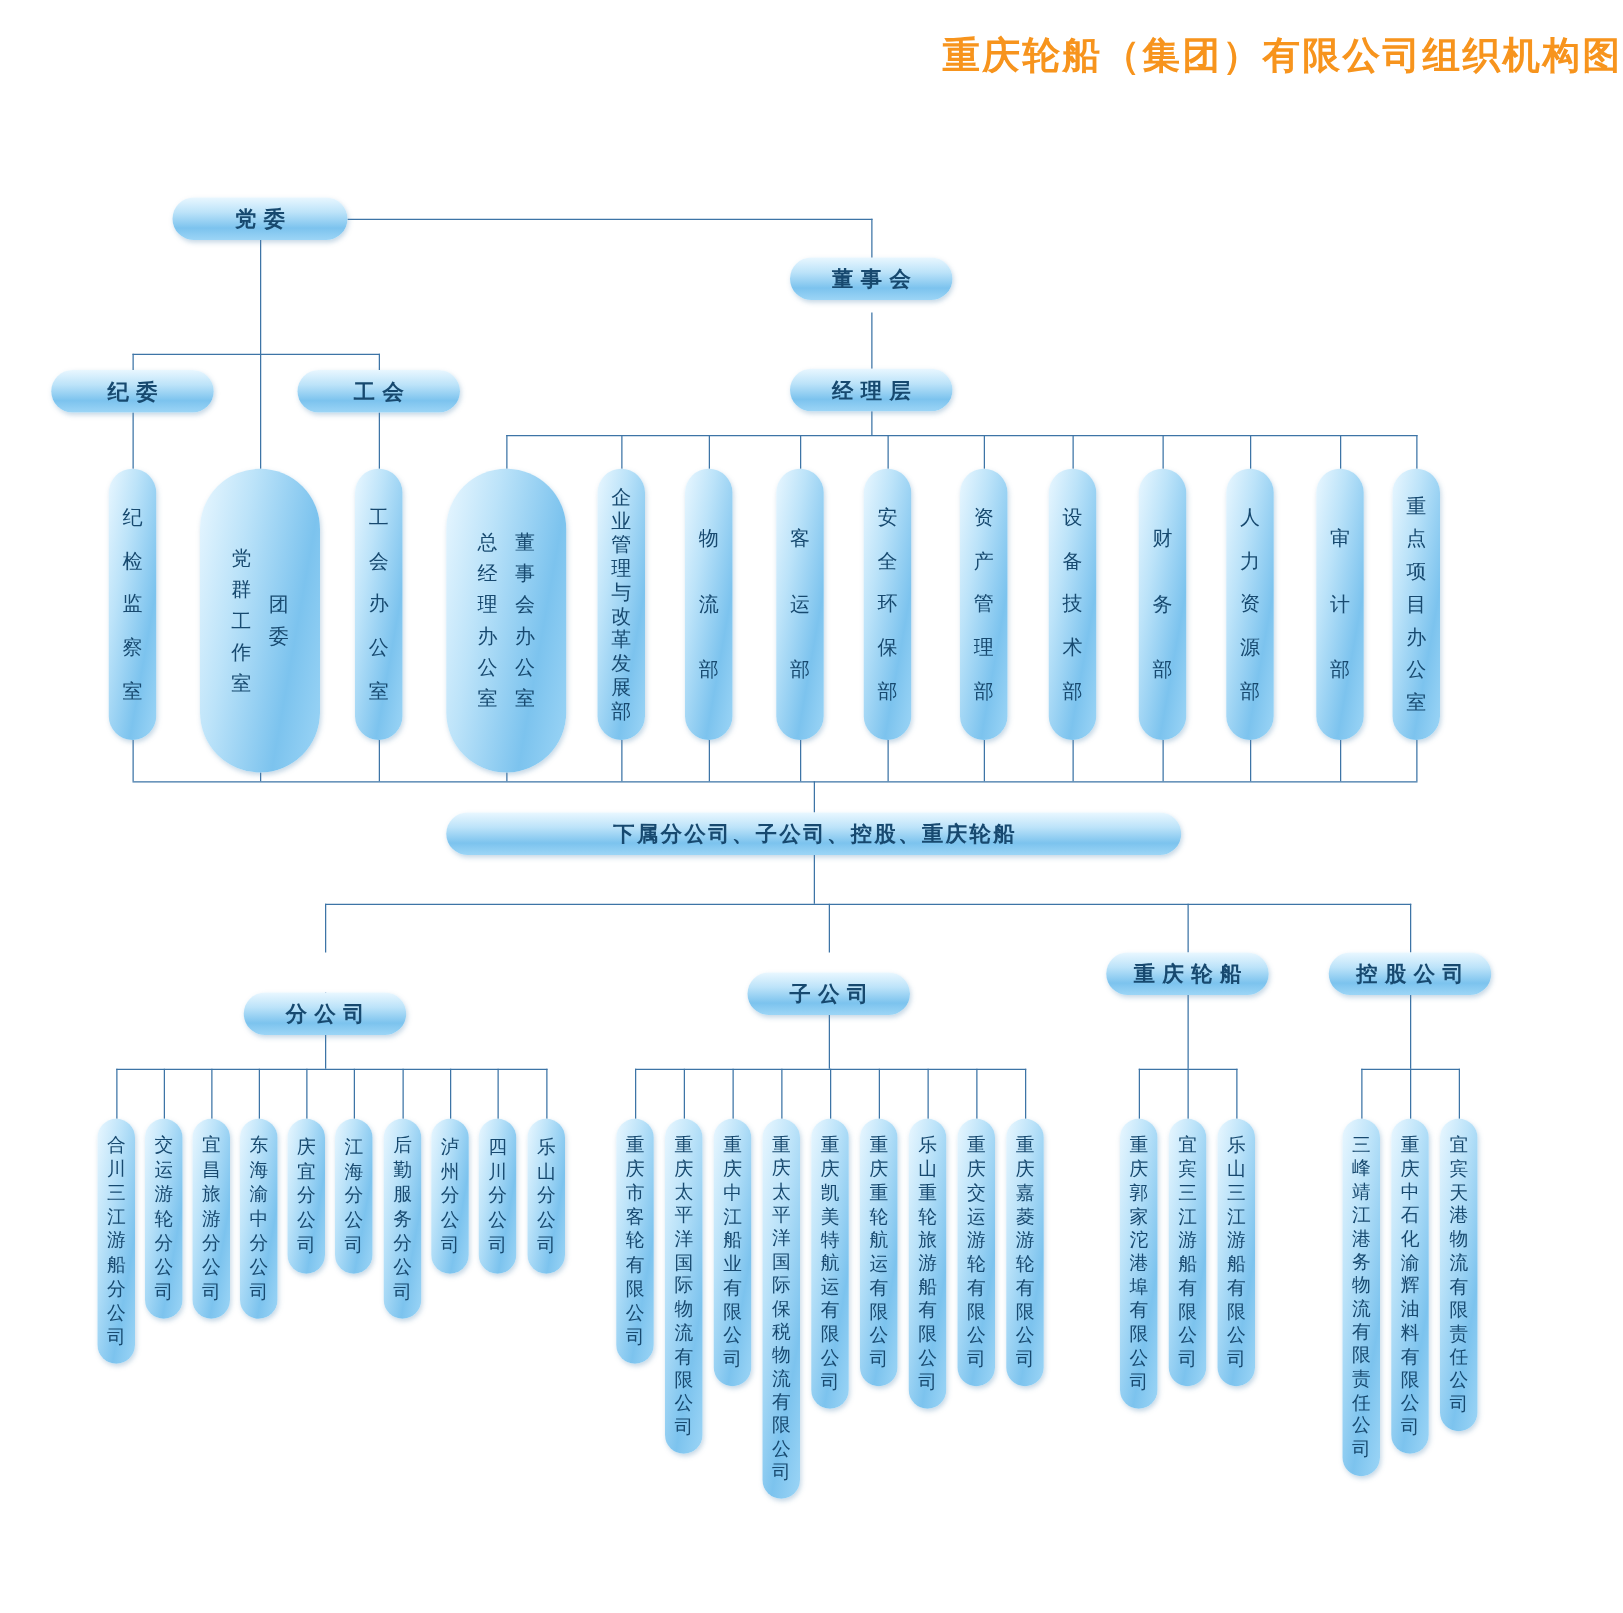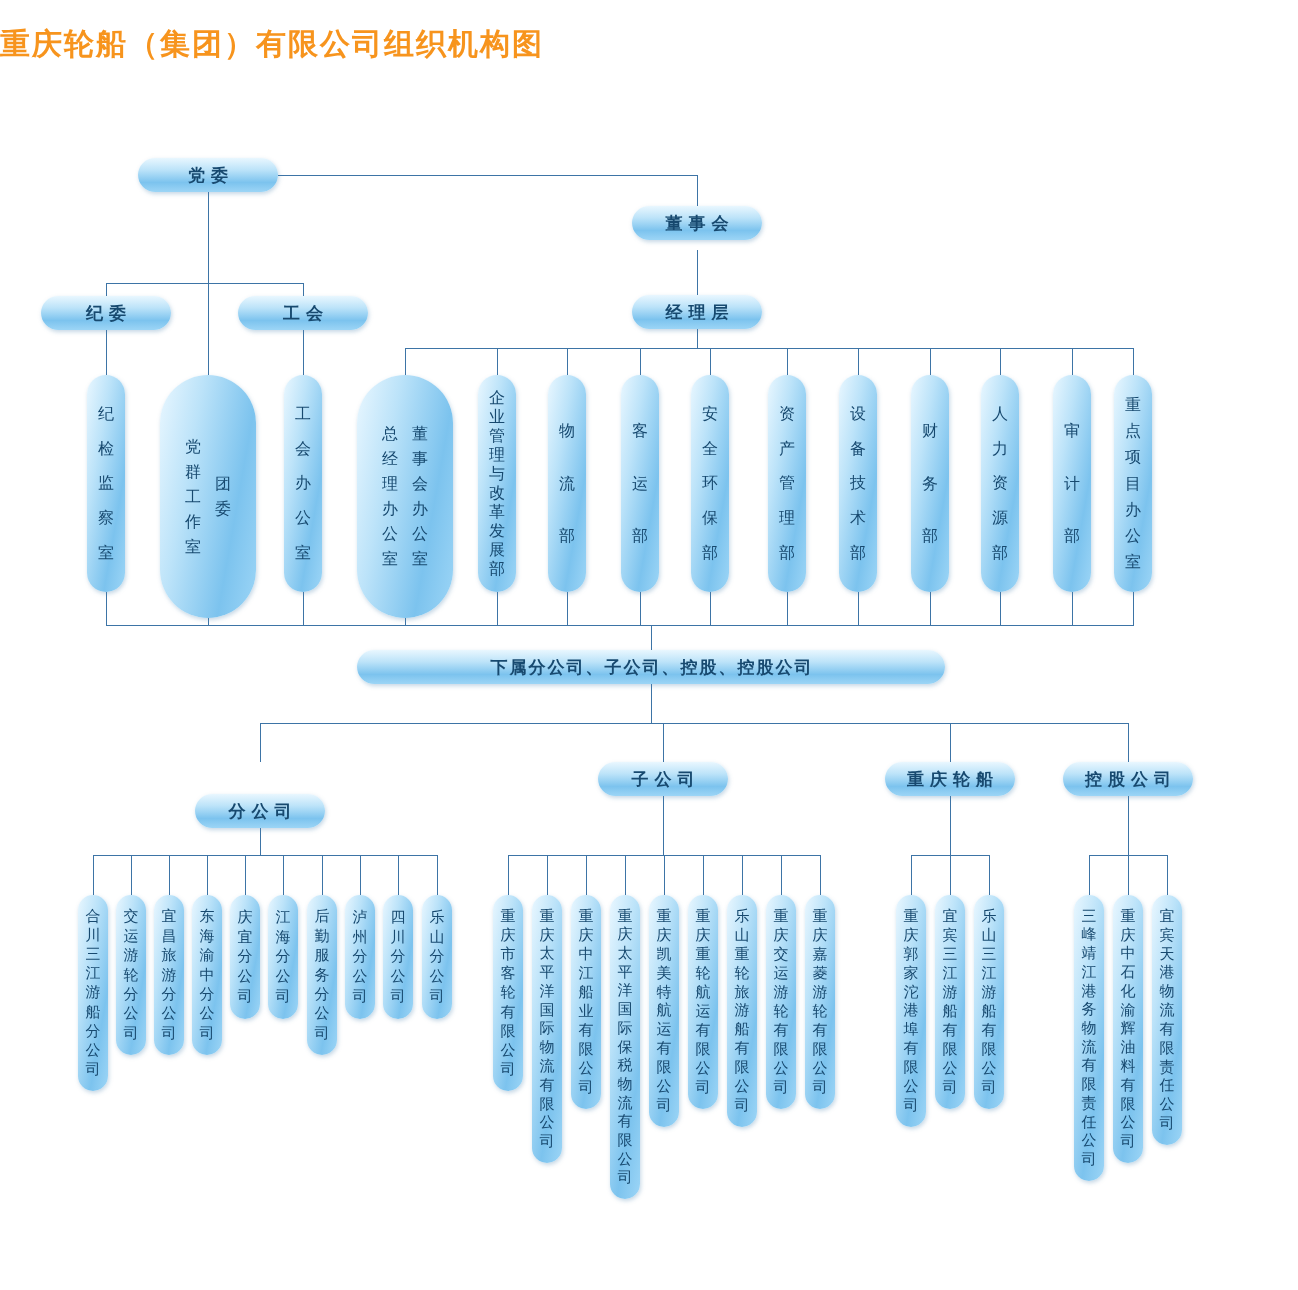--- a/index.html
+++ b/index.html
@@ -2,21 +2,21 @@
 <html><head>
 <meta charset="utf-8">
 <style>
   * { margin:0; padding:0; box-sizing:border-box; }
   html,body { background:#ffffff; }
   body { width:1298px; height:1290px; font-family:"DejaVu Sans", sans-serif; }
   .canvas { position:relative; width:1298px; height:1290px; background:#ffffff; overflow:hidden; }
 
   .title {
     position:absolute; top:24px; left:0; width:100%;
-    text-align:left; font-size:30px; font-weight:bold;
+    text-align:right; font-size:30px; font-weight:bold;
     color:#f7941d; letter-spacing:2px;
   }
 
   .line { position:absolute; background:#3d74a6; z-index:1; }
 
   .hpill, .vpill {
     position:absolute; z-index:2;
     border-radius:999px;
     color:#17496f;
     background:linear-gradient(180deg,#e9f7ff 0%,#bce3f9 35%,#7cc3ee 72%,#9cd5f6 100%);
@@ -43,37 +43,37 @@
   .vpill.cpill .vcol { padding:10px 0; }
   .vpill.cpill .vchar { font-size:15px; }
 
   #p-party  { left:138px;  top:158px; width:140px; }
   #p-board  { left:632px;  top:206px; width:130px; }
   #p-mgmt   { left:632px;  top:295px; width:130px; }
   #p-disc   { left:41px;   top:296px; width:130px; }
   #p-union  { left:238px;  top:296px; width:130px; }
   #p-banner { left:357px;  top:650px; width:588px; }
   #p-g0 { left:195px;  top:794px; width:130px; }
-  #p-g1 { left:598px;  top:762px; width:130px; }
+  #p-g1 { left:598px;  top:778px; width:130px; }
   #p-g2 { left:885px;  top:762px; width:130px; }
   #p-g3 { left:1063px; top:762px; width:130px; }
 </style>
 </head>
 <body>
 
 <div class="canvas">
   <div class="title">重庆轮船（集团）有限公司组织机构图</div>
 
   <div class="hpill" id="p-party">党委</div>
   <div class="hpill" id="p-board">董事会</div>
   <div class="hpill" id="p-mgmt">经理层</div>
   <div class="hpill" id="p-disc">纪委</div>
   <div class="hpill" id="p-union">工会</div>
 
-  <div class="hpill banner" id="p-banner">下属分公司、子公司、控股、控股公司</div>
+  <div class="hpill banner" id="p-banner">下属分公司、子公司、控股、重庆轮船</div>
 
   <div class="hpill" id="p-g0">分公司</div>
   <div class="hpill" id="p-g1">子公司</div>
   <div class="hpill" id="p-g2">重庆轮船</div>
   <div class="hpill" id="p-g3">控股公司</div>
 
   <div id="gen">
       <div class="line" style="left: 278px; top: 175px; width: 420px; height: 1px; position: absolute;"></div>
       <div class="line" style="left: 697px; top: 175px; width: 1px; height: 43px; position: absolute;"></div>
       <div class="line" style="left: 697px; top: 250px; width: 1px; height: 45px; position: absolute;"></div>

